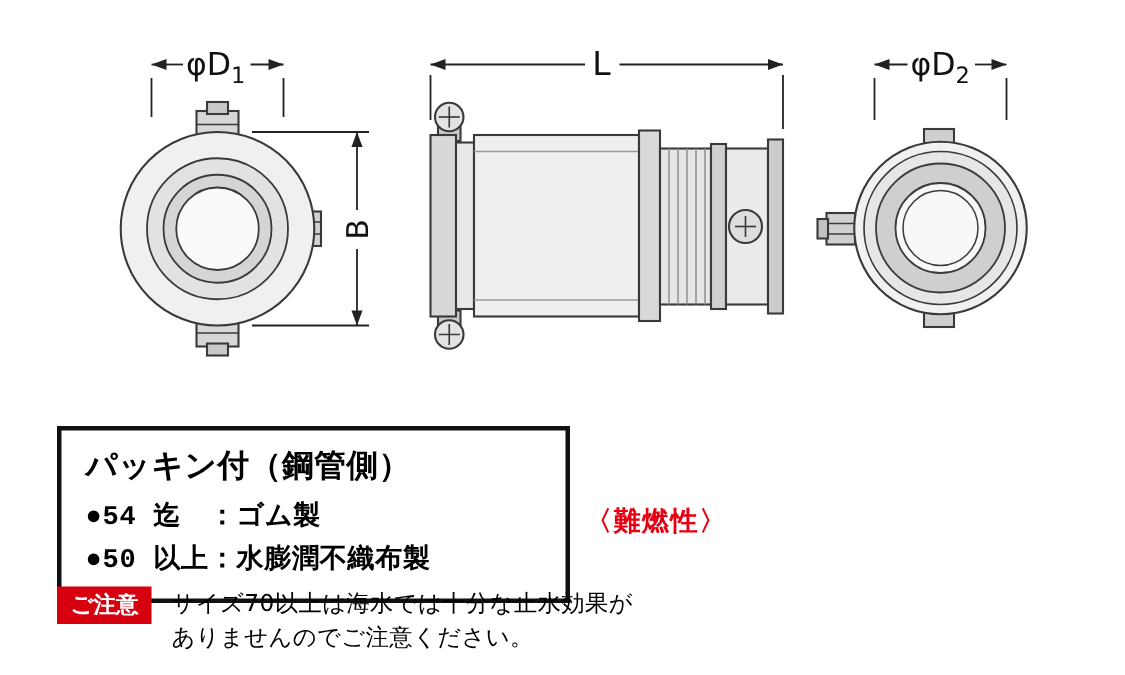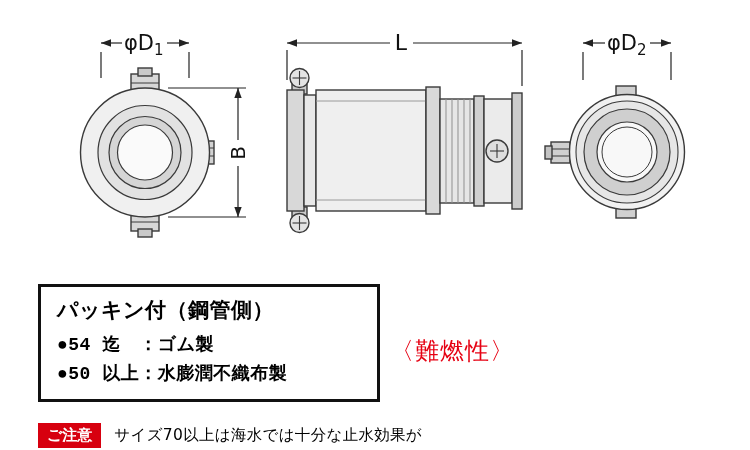--- a/index.html
+++ b/index.html
@@ -16,24 +16,24 @@
     position:absolute; left:38px; top:262px; width:342px;
     border:3px solid #111; padding:9px 12px 10px 16px; background:#fff;margin-top:22px;
   }
   .spec-title { font-size:21px; font-weight:bold; margin-bottom:7px; letter-spacing:0.5px; }
   .spec-item { font-size:18px; font-weight:bold; line-height:1.6; letter-spacing:0.5px;font-family:Liberation Mono, monospace; }
 
   .feature-row {
     position:absolute; left:390px; top:335px; display:flex;
     align-items:baseline; gap:10px; white-space:nowrap;
   }
-  .flame { color:#e60012; font-size:24px; font-weight:normal; letter-spacing:1px; }
+  .flame { color:#e60012; font-size:18px; font-weight:bold; letter-spacing:1px; }
   .oring { color:#000; font-size:24px; font-weight:bold; letter-spacing:1px; }
 
-  .notice { position:absolute; left:38px; top:391px; display:flex; gap:13px; align-items:center;margin-top:32px; }
+  .notice { position:absolute; left:38px; top:391px; display:flex; gap:13px; align-items:flex-start; }
   .notice-badge {
     background:#d7000f; color:#fff; font-size:15px; font-weight:bold;
     padding:3px 9px; line-height:1.25; white-space:nowrap; flex:0 0 auto;
   }
   .notice-text { font-size:15.5px; line-height:1.5; letter-spacing:0.3px; }
 </style>
 </head>
 <body>
 
 <div class="page">
@@ -157,16 +157,17 @@
   </div>
 
   <div class="feature-row">
     <span class="flame">〈難燃性〉</span>
   </div>
 
   <div class="notice">
     <span class="notice-badge">ご注意</span>
     <span class="notice-text">
       <span>サイズ70以上は海水では十分な止水効果が</span><br>
+      <span>ありませんのでご注意ください。</span>
     </span>
   </div>
 
 </div>
 
 </body></html>

